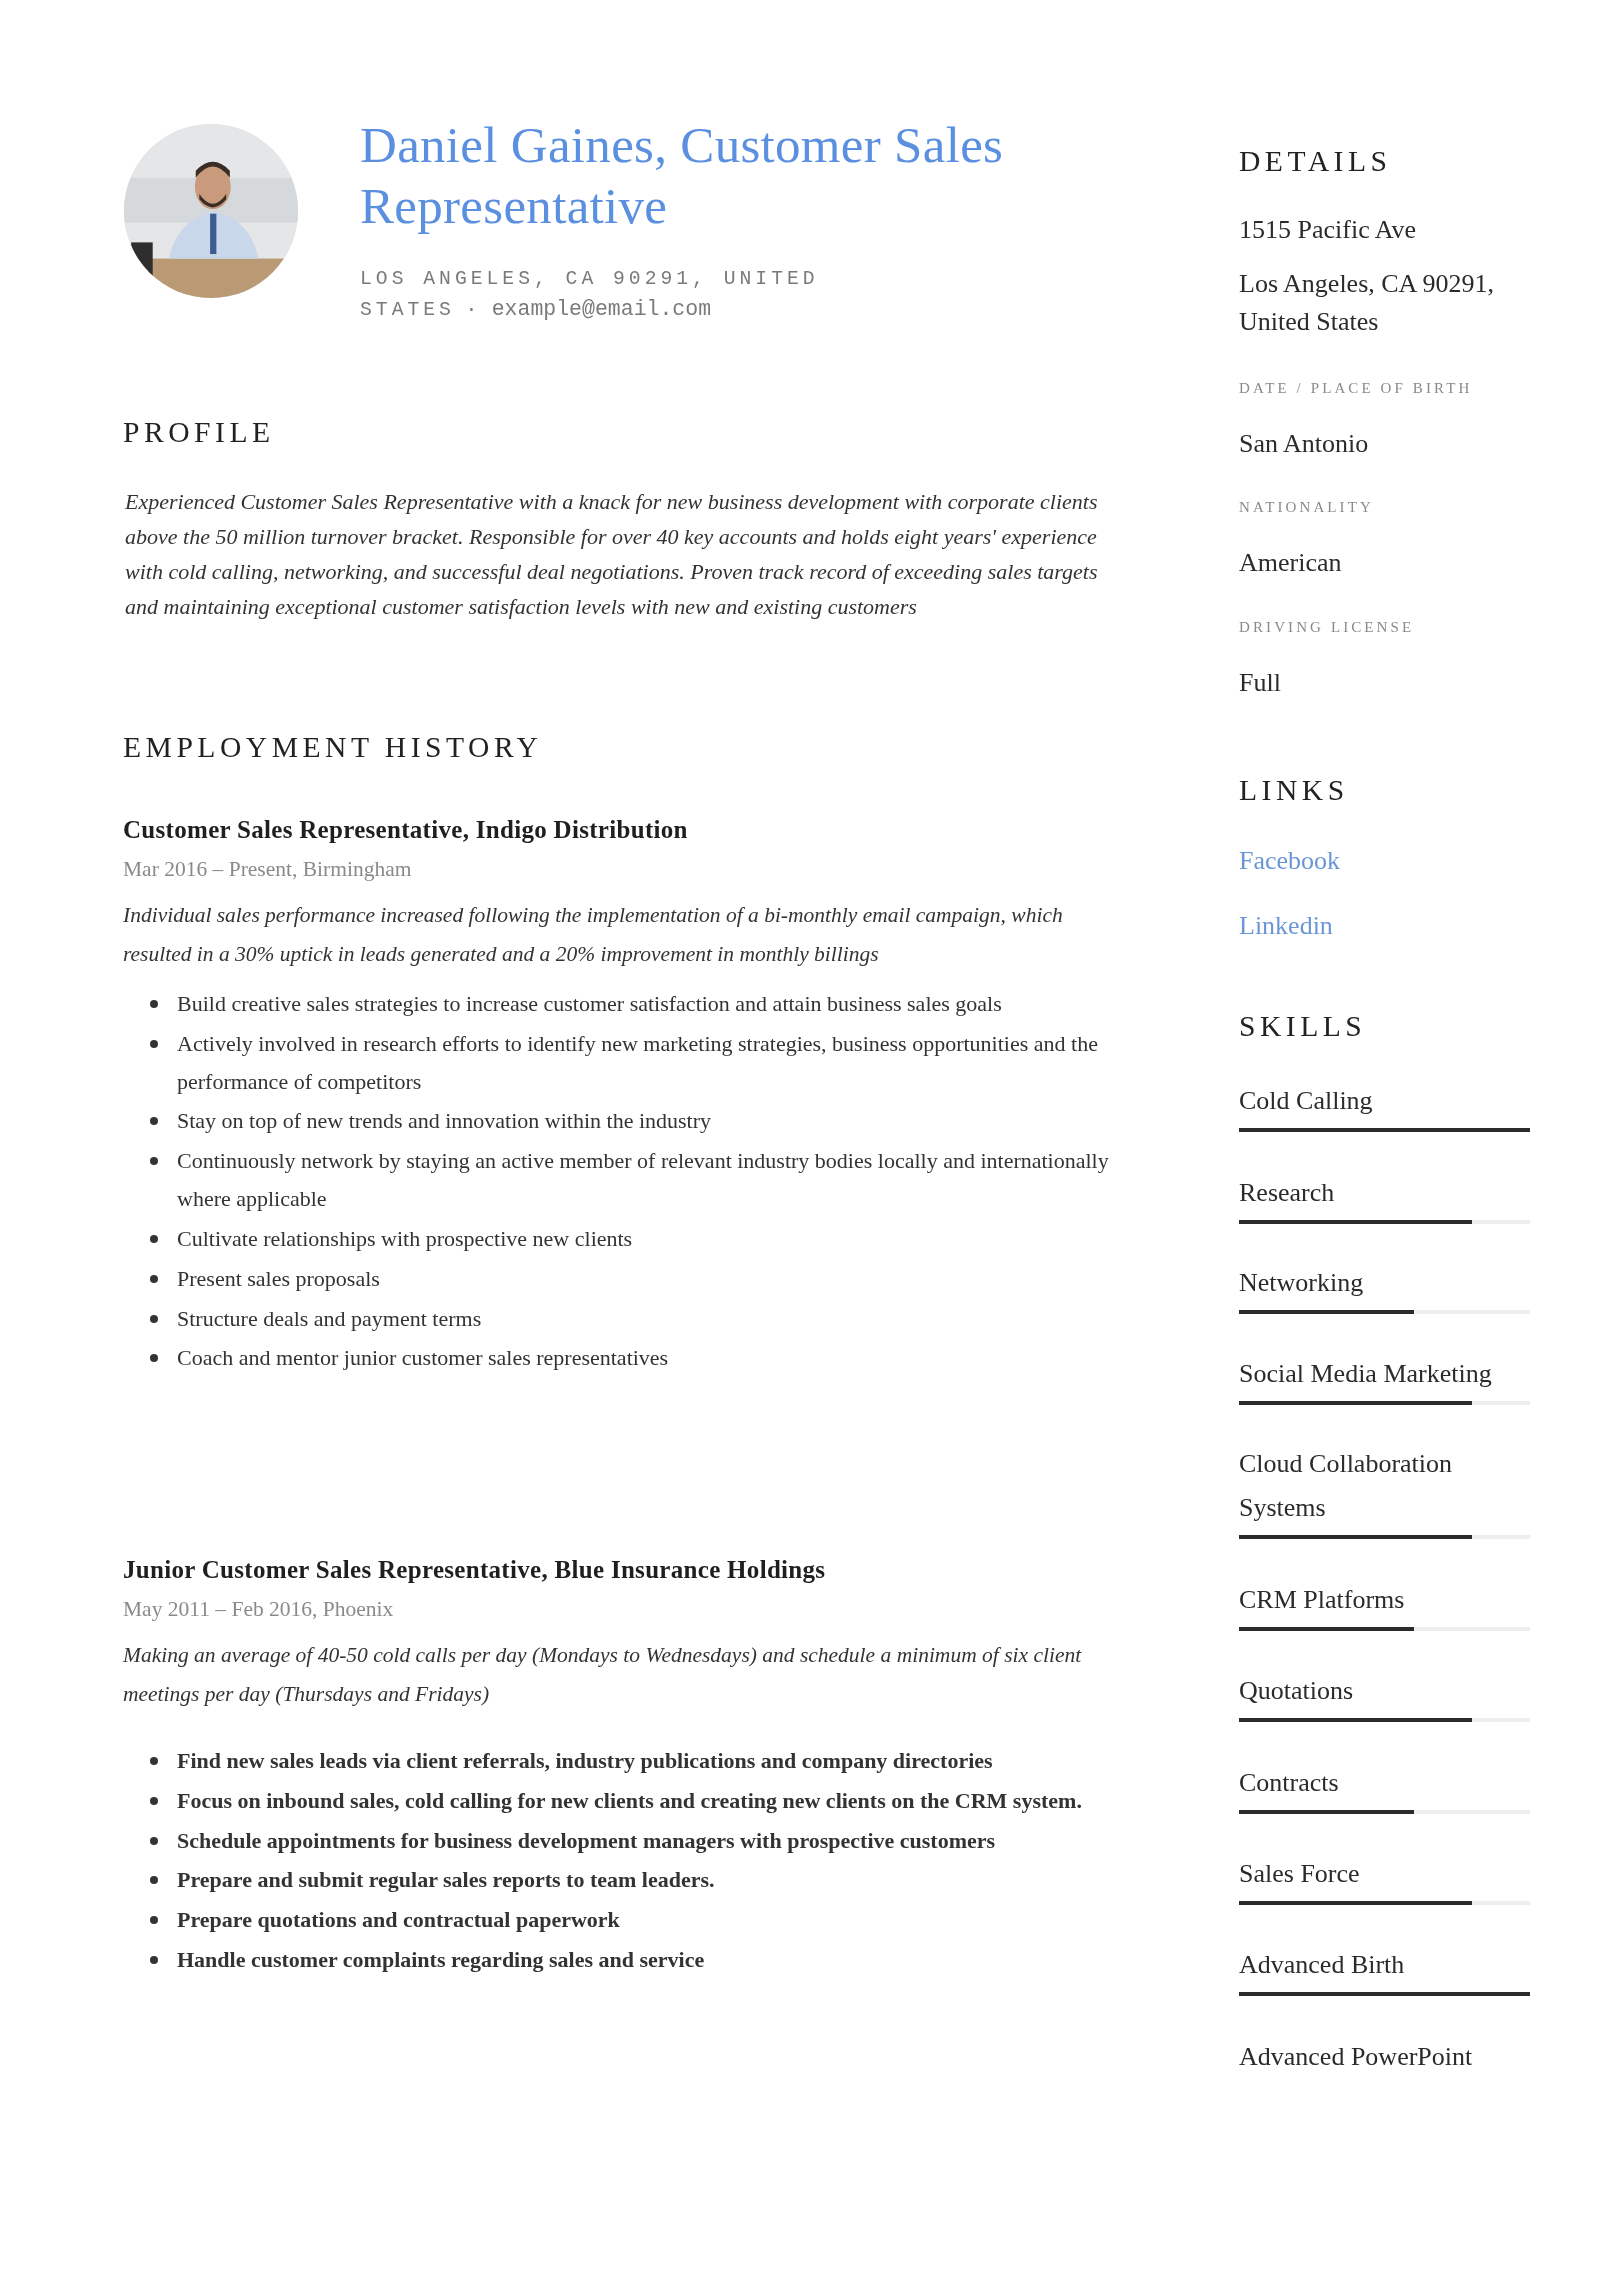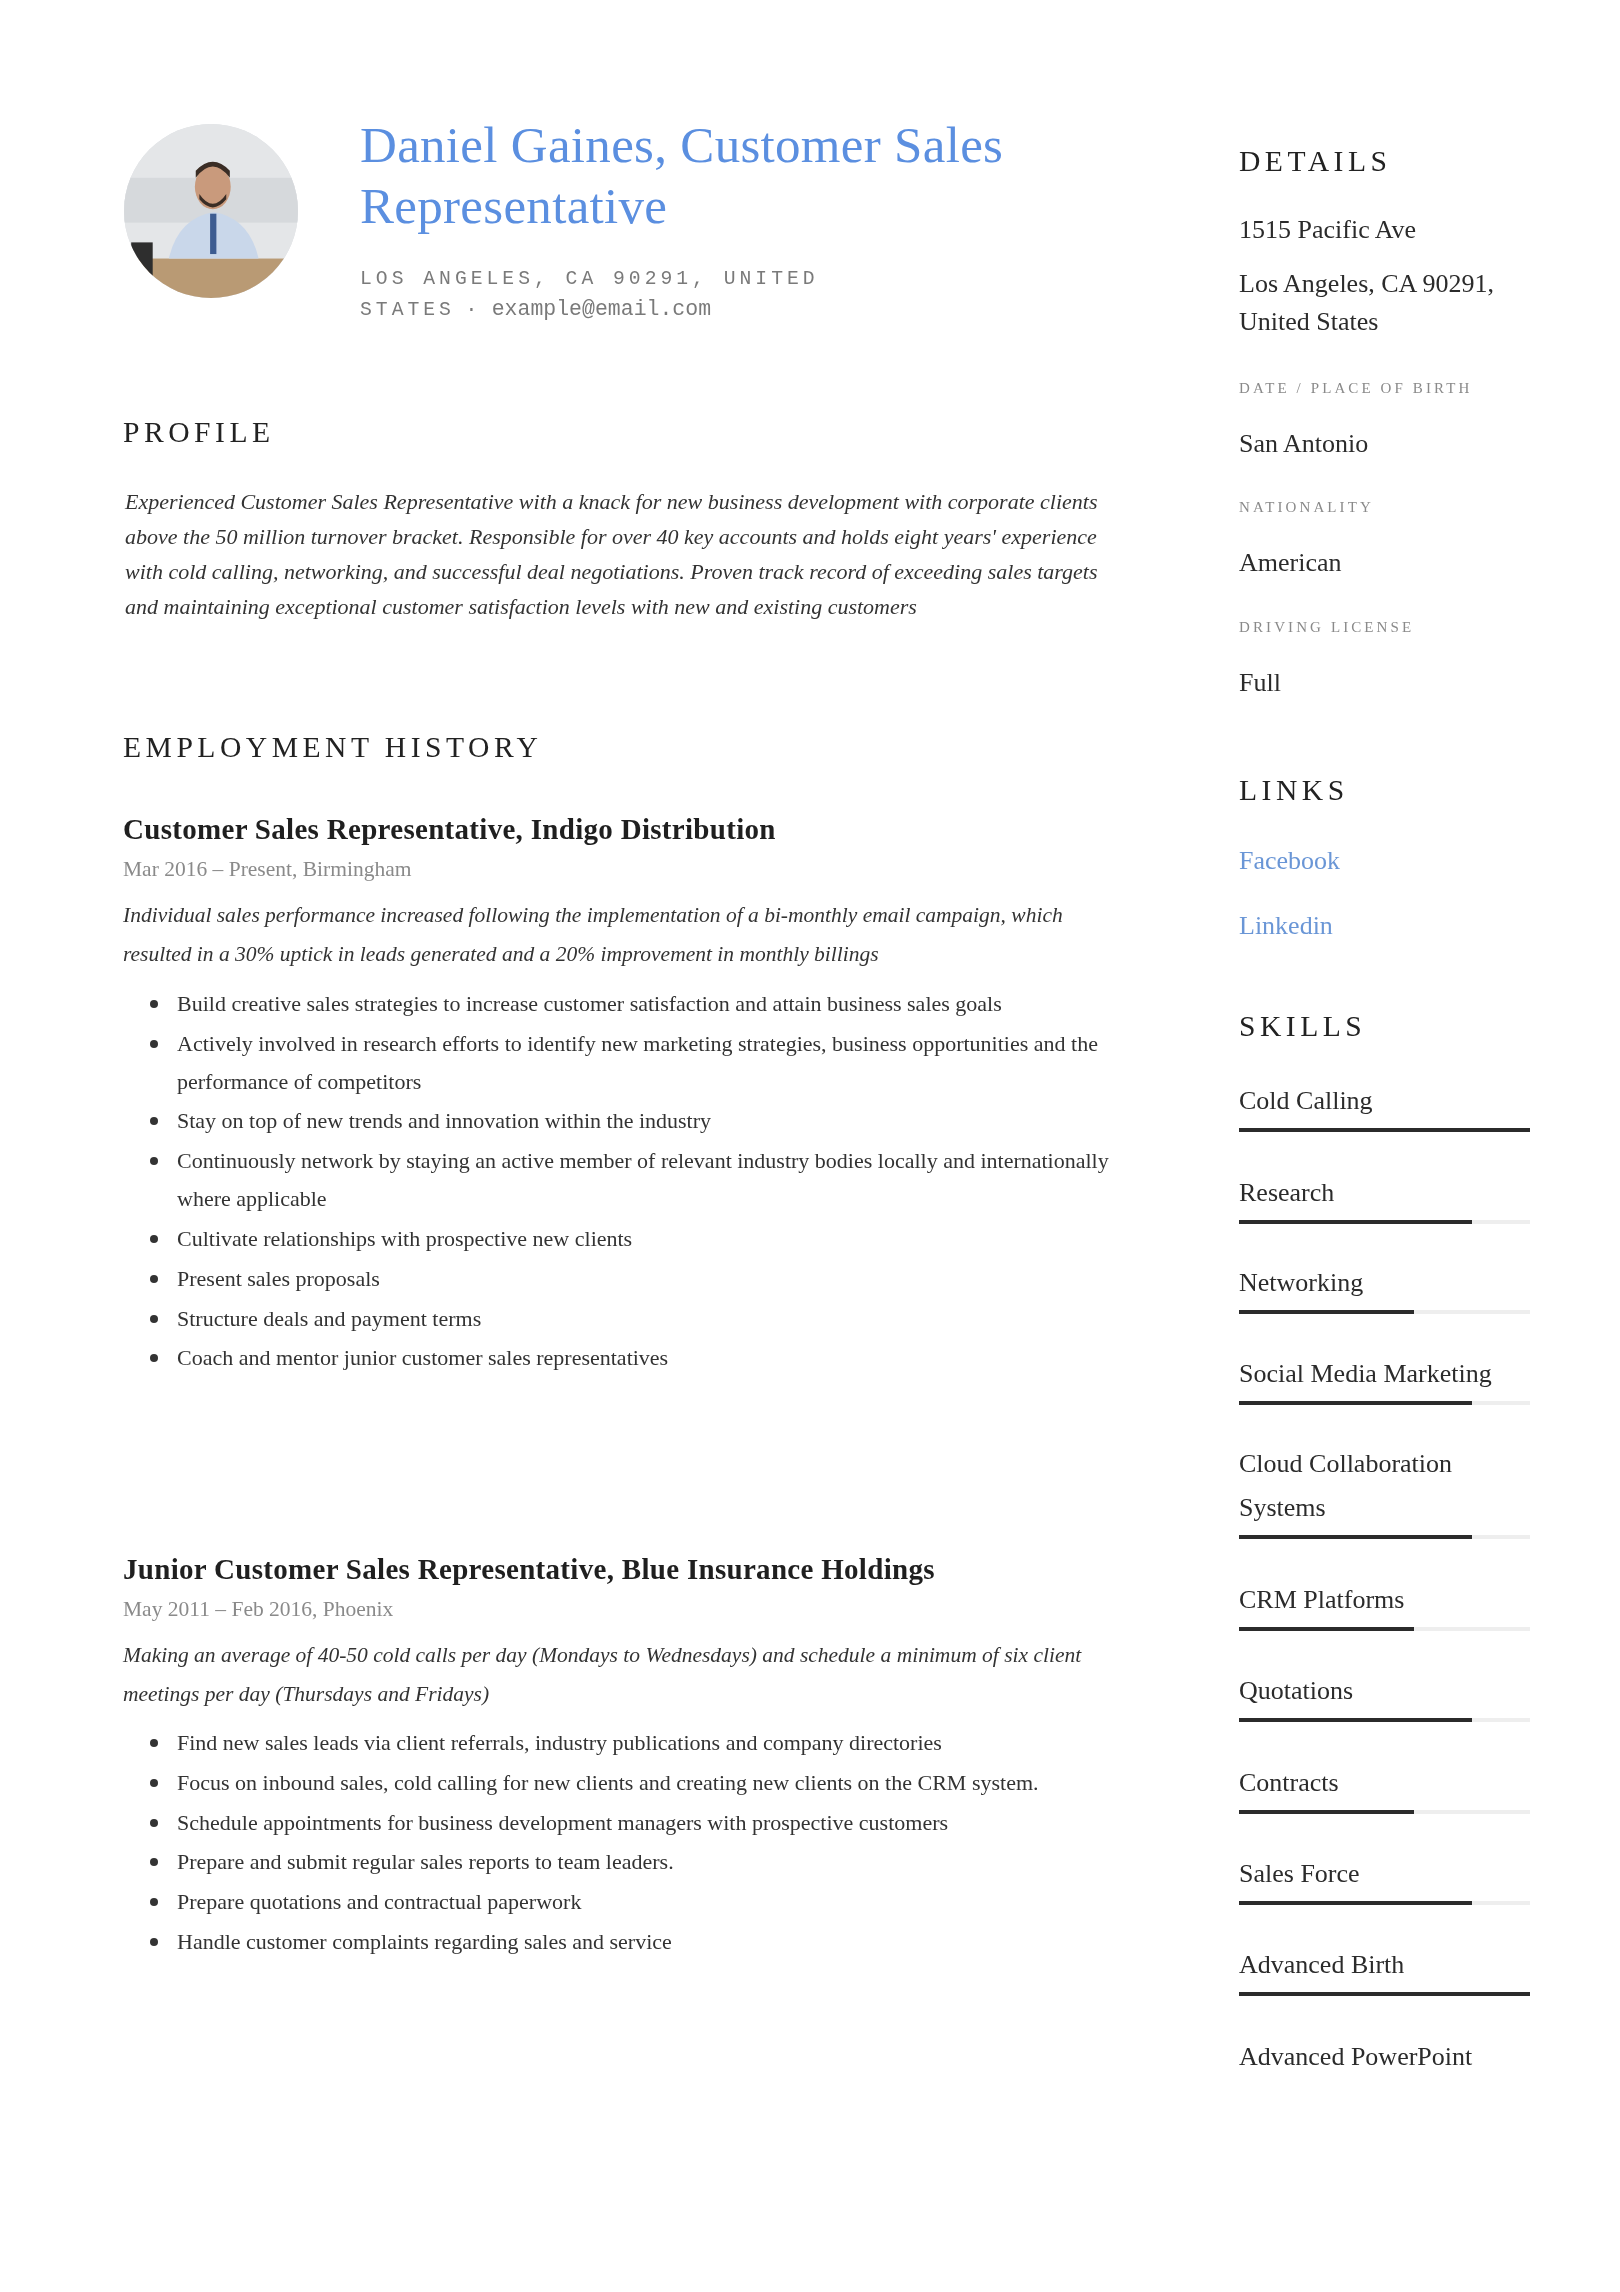--- a/index.html
+++ b/index.html
@@ -15,21 +15,21 @@
   .contact { left:360px; top:265px; width:466px; font-size:19.7px; line-height:29.6px;
              color:#7a7a7a;font-family:Liberation Mono, monospace; }
   .contact .caps { letter-spacing:4px; text-transform:uppercase; }
   .contact .dot { margin:0 14.3px 0 10.7px; }
   .contact .email { font-size:21.5px; letter-spacing:0; }
 
   
   .sec-h { font-size:29.6px; letter-spacing:4.5px; color:#222; text-transform:uppercase; }
   .profile-text { left:125px; top:484px; width:985px; font-style:italic;
                   font-size:22px; line-height:35px; color:#333; }
-  .job-title { font-size:29px; font-weight:bold; color:#1f1f1f; letter-spacing:0.3px; line-height:51px; }
+  .job-title { font-size:25px; font-weight:bold; color:#1f1f1f; letter-spacing:0.3px; line-height:51px; }
   .job-date { font-size:21.5px; color:#8a8a8a; }
   .job-desc { font-style:italic; font-size:21.5px; line-height:39px; color:#333; }
   ul.bul { margin:0; padding:0; list-style:none; }
   ul.bul li { position:relative; padding-left:54px; font-size:22px; line-height:38px;
               color:#333; margin-bottom:1.8px; }
   ul.bul li::before { content:""; position:absolute; left:27px; top:15px; width:8px; height:8px;
                       border-radius:50%; background:#333; }
 
   
   .side { left:1239px; width:296px; }
@@ -83,21 +83,21 @@
     <li>Present sales proposals</li>
     <li>Structure deals and payment terms</li>
     <li>Coach and mentor junior customer sales representatives</li>
   </ul>
 </div>
 
 <div class="abs" style="left:123px; top:1544px; width:860px;">
   <div class="job-title">Junior Customer Sales Representative, Blue Insurance Holdings</div>
   <div class="job-date" style="margin-top:1.8px;">May 2011 – Feb 2016, Phoenix</div>
   <div class="job-desc" style="margin-top:14.3px; width:994px;">Making an average of 40-50 cold calls per day (Mondays to Wednesdays) and schedule a minimum of six client meetings per day (Thursdays and Fridays)</div>
-  <ul class="bul" style="margin-top:10px; width:994px;">
+  <ul class="bul" style="margin-top:28px; width:994px;font-weight:bold;">
     <li>Find new sales leads via client referrals, industry publications and company directories</li>
     <li>Focus on inbound sales, cold calling for new clients and creating new clients on the CRM system.</li>
     <li>Schedule appointments for business development managers with prospective customers</li>
     <li>Prepare and submit regular sales reports to team leaders.</li>
     <li>Prepare quotations and contractual paperwork</li>
     <li>Handle customer complaints regarding sales and service</li>
   </ul>
 </div>
 
 <div class="abs side side-h" style="top:145px;">Details</div>

